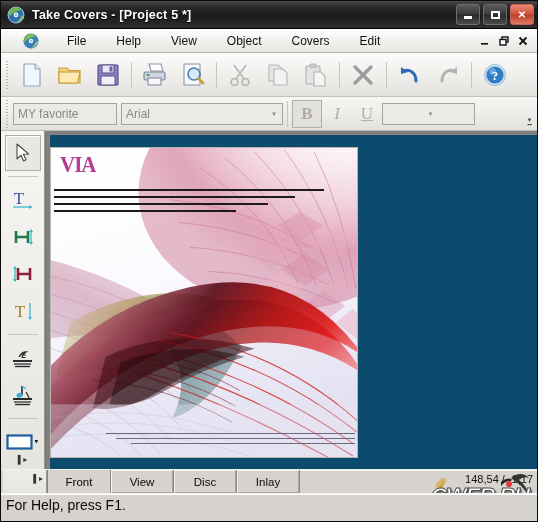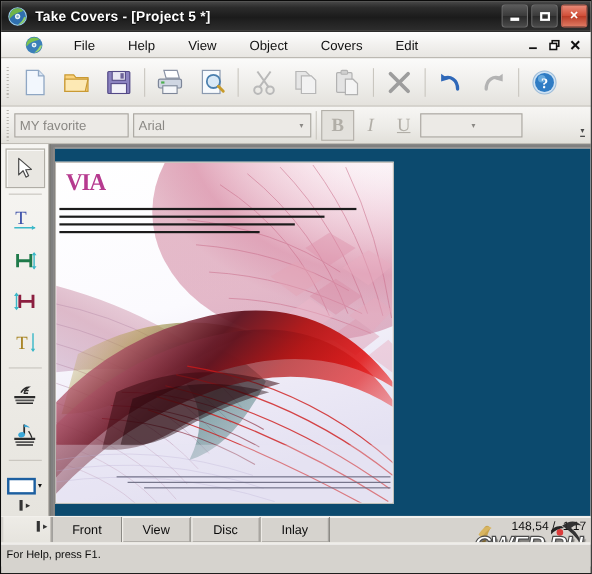--- a/index.html
+++ b/index.html
@@ -213,21 +213,21 @@
 
   
   .status{
     height:22px;display:flex;align-items:center;
     background:#d6d3ce;
     border-top:1px solid #f4f2ee;
     box-sizing:border-box;
     padding-left:5px;position:relative;
     box-shadow:inset 0 1px 0 #fff;
   }
-  .status .txt{font-size:10px;color:#0a0a0a;}
+  .status .txt{font-size:14px;color:#0a0a0a;}
 
   svg{display:block;}
 </style>
 </head>
 <body>
 
 <div class="app">
 
   <div class="titlebar">
     <span class="tb-icon">

